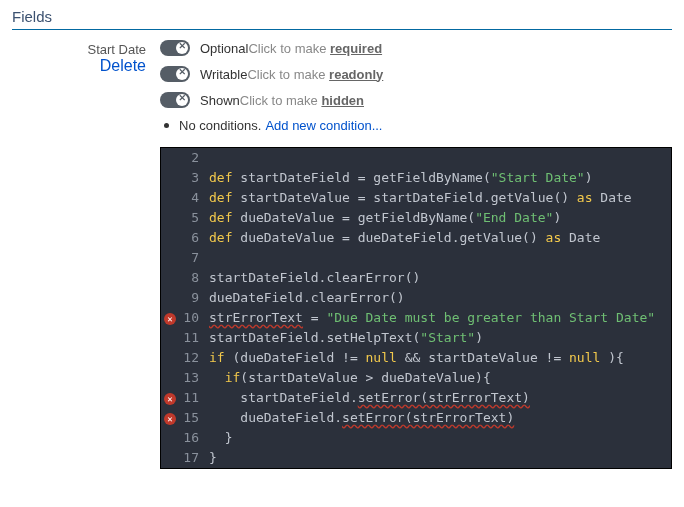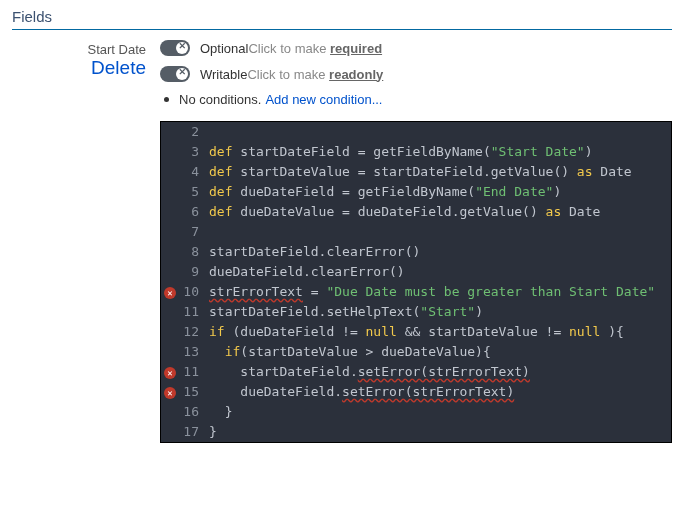--- a/index.html
+++ b/index.html
@@ -20,21 +20,21 @@
     margin-bottom: 10px;
   }
   .fields-row { display: flex; }
   .left-col {
     width: 148px;
     text-align: right;
     padding-right: 14px;
     padding-top: 2px;
   }
   .field-name { color: #555; font-size: 13px; }
-  .delete-link { color: #0052cc; font-size: 19px; cursor: pointer; }
+  .delete-link { color: #0052cc; font-size: 16px; cursor: pointer; }
   .right-col { flex: 1; }
   .toggle-row { display: flex; align-items: center; margin-bottom: 10px; }
   .toggle {
     width: 30px; height: 16px; border-radius: 10px;
     background: #555d66; position: relative; margin-right: 10px;
     cursor: pointer; flex-shrink: 0;
   }
   .toggle::after {
     content: ""; position: absolute; right: 2px; top: 2px;
     width: 12px; height: 12px; border-radius: 50%; background: #fff;
@@ -95,20 +95,27 @@
     </div>
 
     <div class="toggle-row">
       <div class="toggle"></div>
       <span class="toggle-label">Writable</span>
       <span class="toggle-hint">
         <span>Click to make </span><strong>readonly</strong>
       </span>
     </div>
 
+    <div class="toggle-row">
+      <div class="toggle"></div>
+      <span class="toggle-label">Shown</span>
+      <span class="toggle-hint">
+        <span>Click to make </span><strong>hidden</strong>
+      </span>
+    </div>
 
     <div class="cond-row">
       <div class="bullet"></div>
       <span class="cond-text">No conditions.</span>
       <span class="cond-link">Add new condition...</span>
     </div>
 
   </div>
 </div>
 
@@ -124,21 +131,21 @@
       <div class="code"><span class="kw">def </span><span class="ident">startDateField = getFieldByName(</span><span class="str">"Start Date"</span><span class="ident">)</span></div>
     </div>
     <div class="code-line">
       <div class="gutter-err"></div>
       <div class="gutter-num">4</div>
       <div class="code"><span class="kw">def </span><span class="ident">startDateValue = startDateField.getValue() </span><span class="kw">as</span><span class="ident"> Date</span></div>
     </div>
     <div class="code-line">
       <div class="gutter-err"></div>
       <div class="gutter-num">5</div>
-      <div class="code"><span class="kw">def </span><span class="ident">dueDateField = getFieldByName(</span><span class="str">"End Date"</span><span class="ident">)</span></div>
+      <div class="code"><span class="kw">def </span><span class="ident">dueDateValue = getFieldByName(</span><span class="str">"End Date"</span><span class="ident">)</span></div>
     </div>
     <div class="code-line">
       <div class="gutter-err"></div>
       <div class="gutter-num">6</div>
       <div class="code"><span class="kw">def </span><span class="ident">dueDateValue = dueDateField.getValue() </span><span class="kw">as</span><span class="ident"> Date</span></div>
     </div>
     <div class="code-line">
       <div class="gutter-err"></div>
       <div class="gutter-num">7</div>
       <div class="code"></div>

